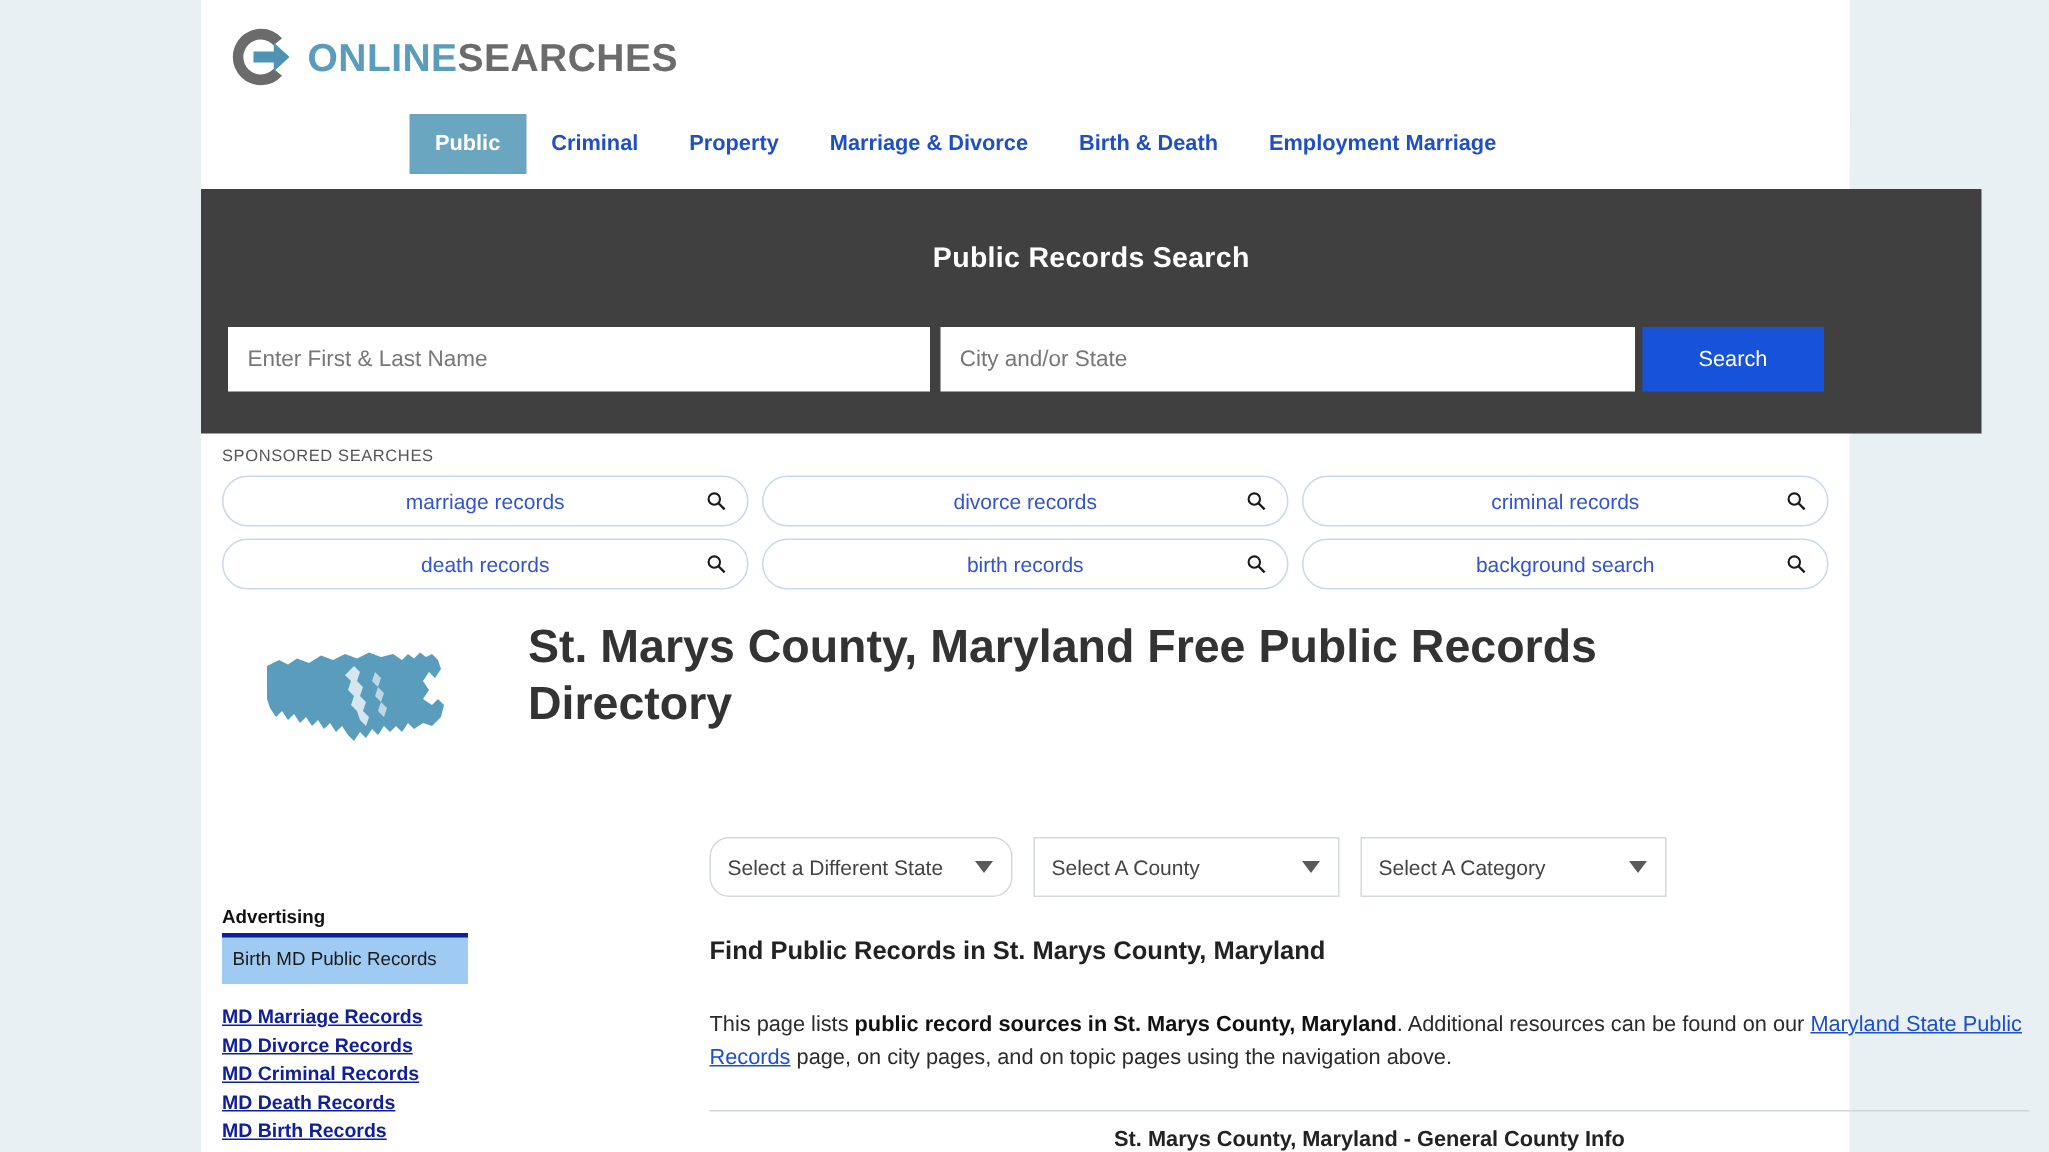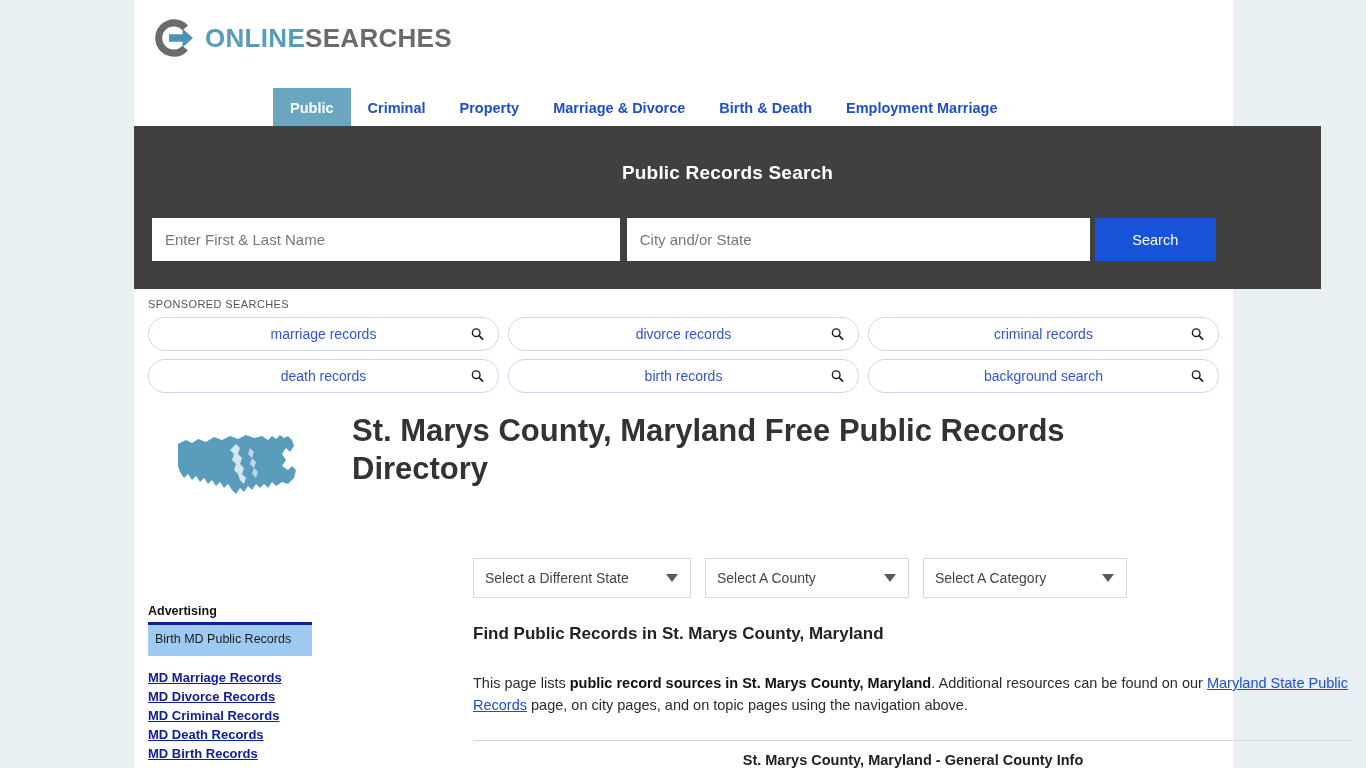--- a/index.html
+++ b/index.html
@@ -44,21 +44,21 @@
     letter-spacing: 0.3px;
     line-height: 1;
     white-space: nowrap;
   }
   .logo-text .w1 { color: #5a9cbb; }
   .logo-text .w2 { color: #6b6b6b; }
 
   
   .nav-tabs {
     position: absolute;
-    left: 0; top: 88px;
+    left: 0; top: 76px;
     width: 1099px;
     height: 40px;
     background: #fff;
     display: flex;
     align-items: stretch;
     padding-left: 139px;
   }
   .nav-tab {
     display: flex;
     align-items: center;
@@ -196,21 +196,21 @@
     background: #fff;
     border: 1px solid #d4d9dc;
     display: flex;
     align-items: center;
     padding: 0 34px 0 11px;
     font-size: 14px;
     color: #444;
     cursor: pointer;
     white-space: nowrap;
   }
-  .sel-1 { width: 218px; }
+  .sel-1 { width: 202px; border-radius: 13px; }
   .sel-2 { width: 204px; }
   .sel-3 { width: 204px; }
   .sel-caret {
     position: absolute;
     right: 12px; top: 50%;
     transform: translateY(-50%);
     width: 0; height: 0;
     border-left: 6px solid transparent;
     border-right: 6px solid transparent;
     border-top: 8px solid #5a5a5a;

